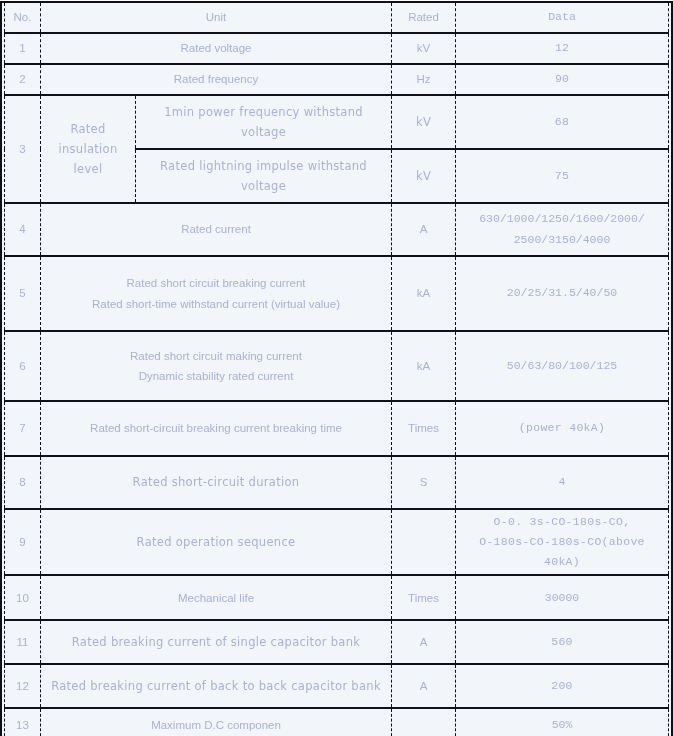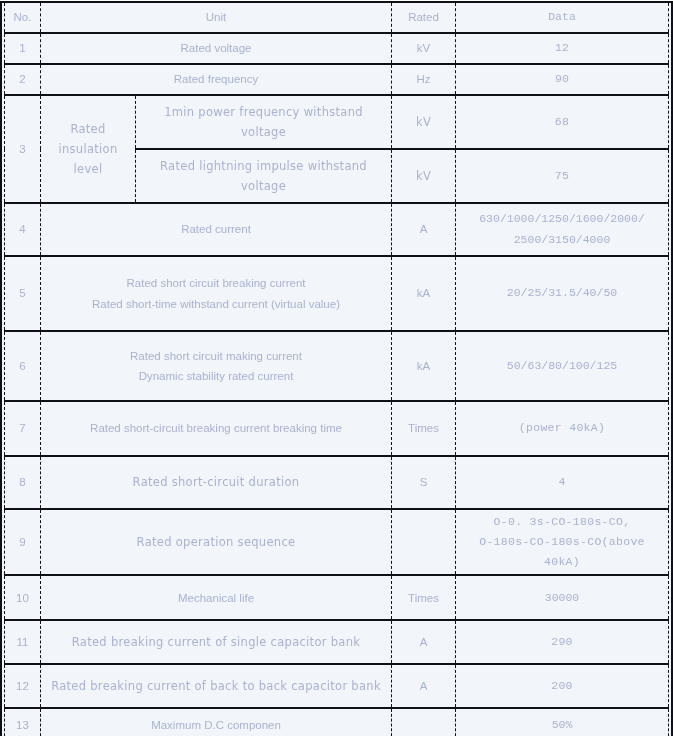--- a/index.html
+++ b/index.html
@@ -166,21 +166,21 @@
       <td>10</td>
       <td colspan="2">Mechanical life</td>
       <td>Times</td>
       <td>30000</td>
     </tr>
 
     <tr class="h-xs2">
       <td>11</td>
       <td colspan="2" class="geo">Rated breaking current of single capacitor bank</td>
       <td>A</td>
-      <td class="geo">290</td>
+      <td class="geo">560</td>
     </tr>
 
     <tr class="h-xs2">
       <td>12</td>
       <td colspan="2" class="geo">Rated breaking current of back to back capacitor bank</td>
       <td>A</td>
       <td class="geo">200</td>
     </tr>
 
     <tr class="h-xxs">

